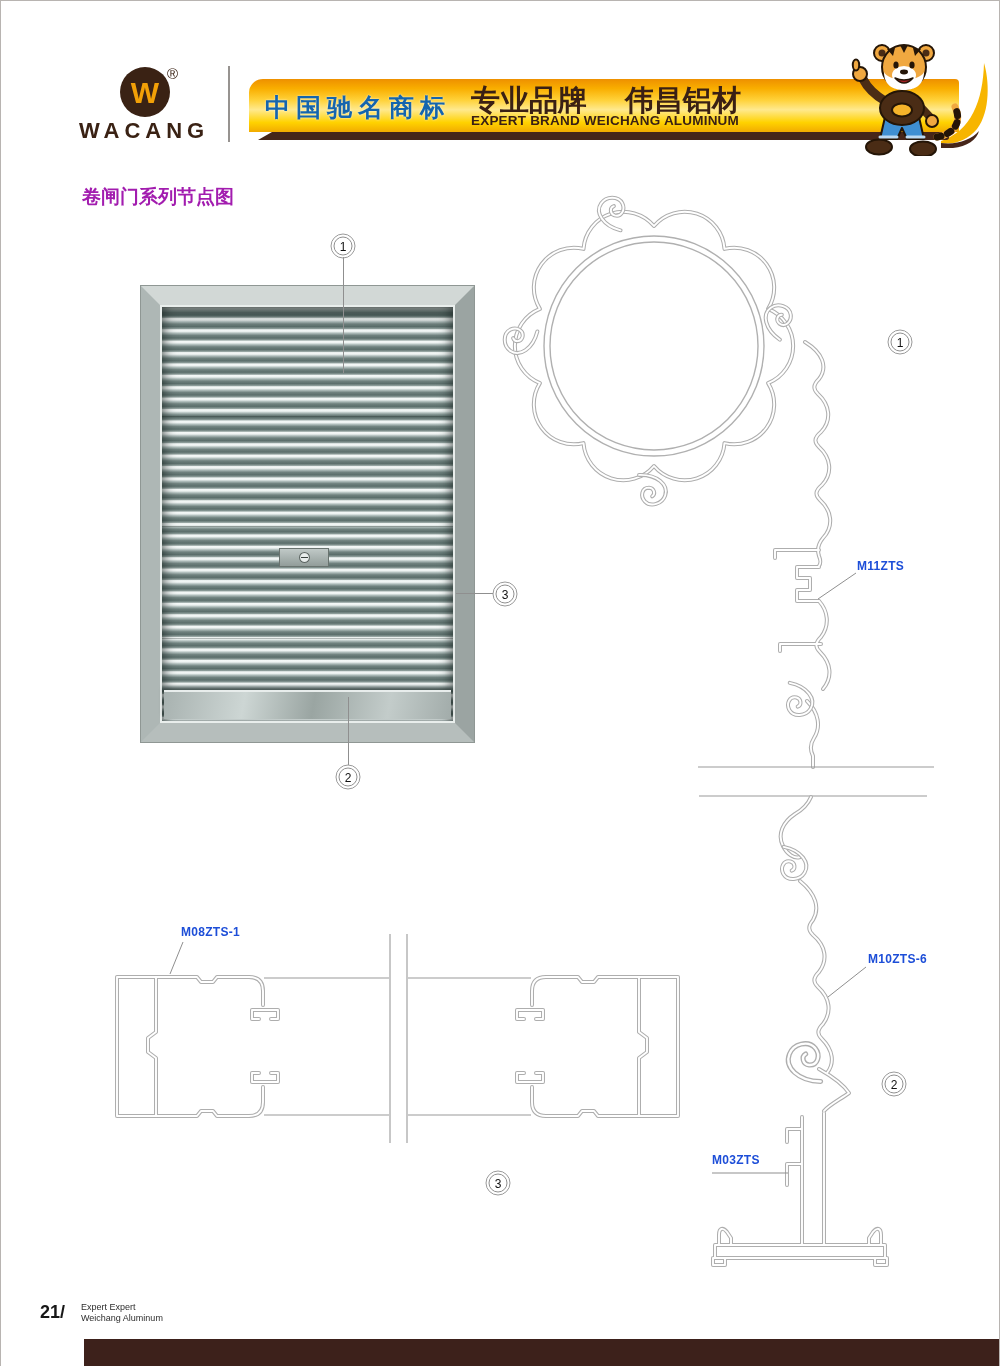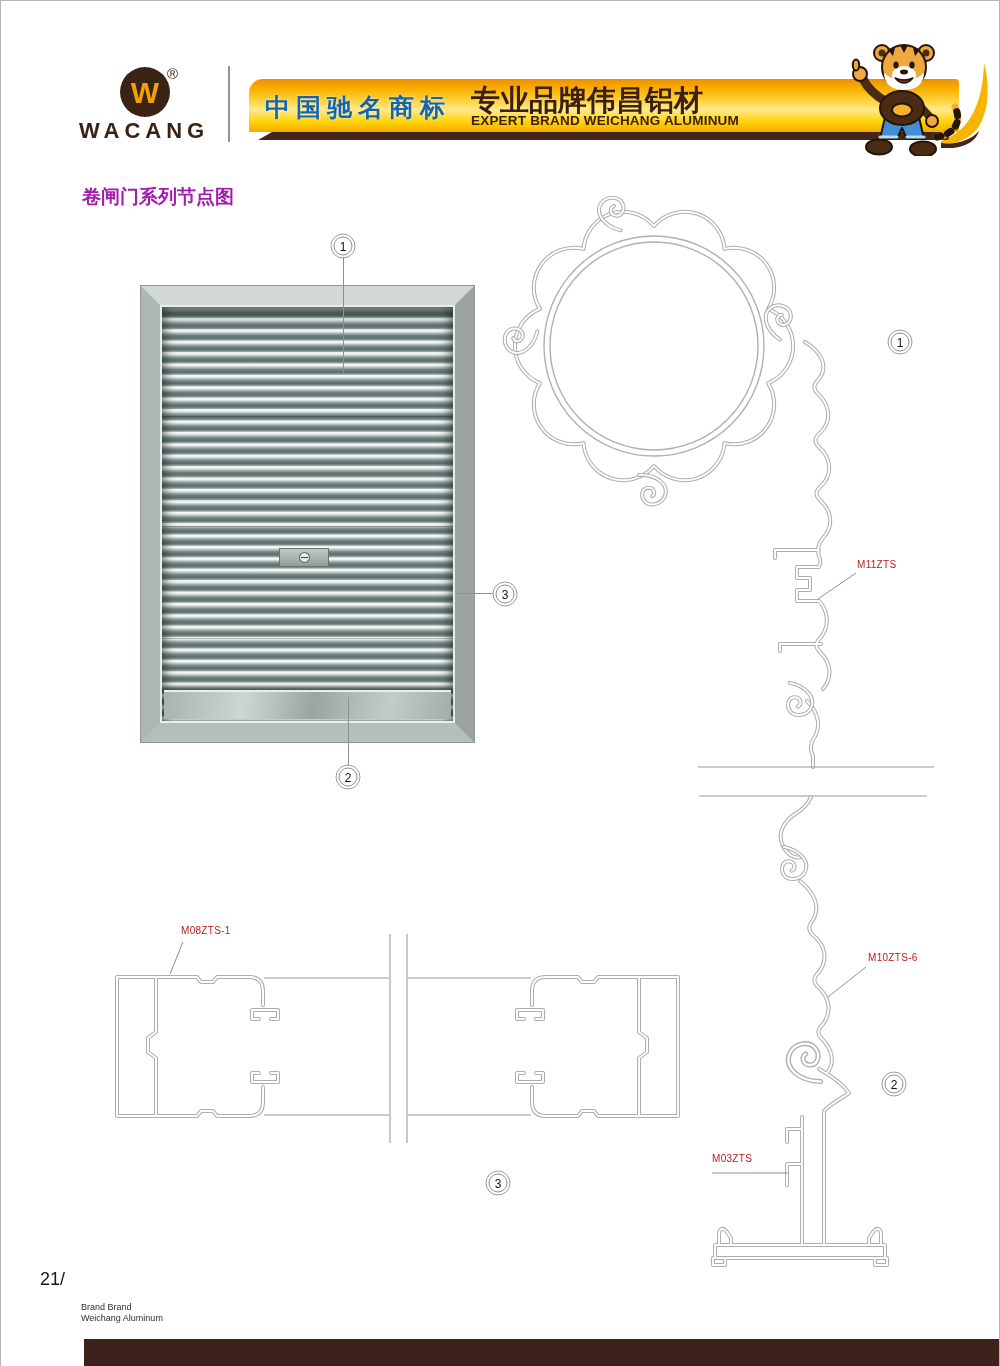--- a/index.html
+++ b/index.html
@@ -15,21 +15,21 @@
   .hdr-divider{position:absolute;left:227px;top:65px;width:2px;height:76px;background:#979390;}
   .banner-bar{position:absolute;left:248px;top:78px;width:710px;height:53px;
               border-radius:14px 4px 0 0;
               background:linear-gradient(180deg,#ee9000 0%,#f9ae00 18%,#ffd23a 40%,#ffe98e 58%,#ffd200 82%,#f2ab00 100%);}
   .banner-strip{position:absolute;left:257px;top:131px;width:691px;height:8px;background:#46261ا;
                 background:#46261a;clip-path:polygon(14px 0,100% 0,100% 100%,0 100%);
                 border-radius:0 8px 4px 0;}
   .cn-badge{position:absolute;left:264px;top:90px;font-size:25px;font-weight:700;letter-spacing:6px;
             color:#1565ad;text-shadow:0 0 2px rgba(255,255,255,.85);white-space:nowrap;}
   .cn-slogan{position:absolute;left:470px;top:80px;font-size:29px;font-weight:800;color:#3a2014;
-             white-space:nowrap;display:flex;}
+             white-space:nowrap;display:flex;gap:38px;}
   .en-slogan{position:absolute;left:470px;top:112px;font-size:13.5px;font-weight:700;color:#3a2014;
              letter-spacing:.2px;white-space:nowrap;text-align:center;}
 
   
   .sec-title{position:absolute;left:81px;top:183px;font-size:19px;font-weight:700;color:#a21caf;}
 
   
   .door{position:absolute;left:140px;top:285px;width:333px;height:456px;box-sizing:border-box;
         border:19px solid;border-color:#d2d8d6 #9ba4a2 #b6bebc #aeb7b5;background:#47544f;
         box-shadow:0 0 0 1px #8f9794, inset 0 0 0 2px #e9eeec;}
@@ -52,31 +52,31 @@
      background:#39413e;z-index:2;}
 
   
   .callout{position:absolute;width:17px;height:17px;background:#fff;border:1px solid #8f8f8f;
      border-radius:50%;outline:1px solid #9a9a9a;outline-offset:2px;
      display:flex;align-items:center;justify-content:center;
      font-size:12px;color:#111;transform:translate(-50%,-50%);z-index:6;}
   .leader{position:absolute;background:#8f8f8f;z-index:5;}
 
   
-  .dlabel{position:absolute;font-size:10px;color:#b91c1c;letter-spacing:.3px;z-index:6;}
+  .dlabel{position:absolute;font-size:12px;color:#1d4ed8;letter-spacing:.3px;z-index:6;font-weight:bold;}
 
   
   svg.draw{position:absolute;left:0;top:0;pointer-events:none;}
   .tube-o{fill:none;stroke:#aeaeae;stroke-width:4;stroke-linejoin:round;stroke-linecap:round;}
   .tube-i{fill:none;stroke:#ffffff;stroke-width:1.9;stroke-linejoin:round;stroke-linecap:round;}
   .thin{fill:none;stroke:#9a9a9a;stroke-width:1.1;}
   .thin2{fill:none;stroke:#8f8f8f;stroke-width:1;}
 
   
-  .page-num{position:absolute;left:39px;top:1268px;font-size:18px;font-weight:400;color:#171717;}
+  .page-num{position:absolute;left:39px;top:1301px;font-size:18px;font-weight:700;color:#171717;}
   .footer-small{position:absolute;left:80px;top:1301px;font-size:9px;line-height:10.5px;color:#2e2e2e;}
   .footer-bar{position:absolute;left:83px;top:1338px;width:917px;height:28px;background:#3d211b;}
 </style>
 </head>
 <body>
 
 <div class="page">
 
   <div>
     <svg class="abs" style="left:117px;top:64px" width="54" height="54" viewBox="0 0 54 54">
@@ -278,19 +278,19 @@
   <div class="callout" style="left:893px;top:1083px">
       <span>2</span>
     </div>
   <div class="callout" style="left:497px;top:1182px">
       <span>3</span>
     </div>
 
   <div>
     <div class="page-num">21/</div>
     <div class="footer-small">
-      <div>Brand Brand</div>
+      <div>Expert Expert</div>
       <div>Weichang Aluminum</div>
     </div>
     <div class="footer-bar"></div>
   </div>
 
 </div>
 
 </body></html>

